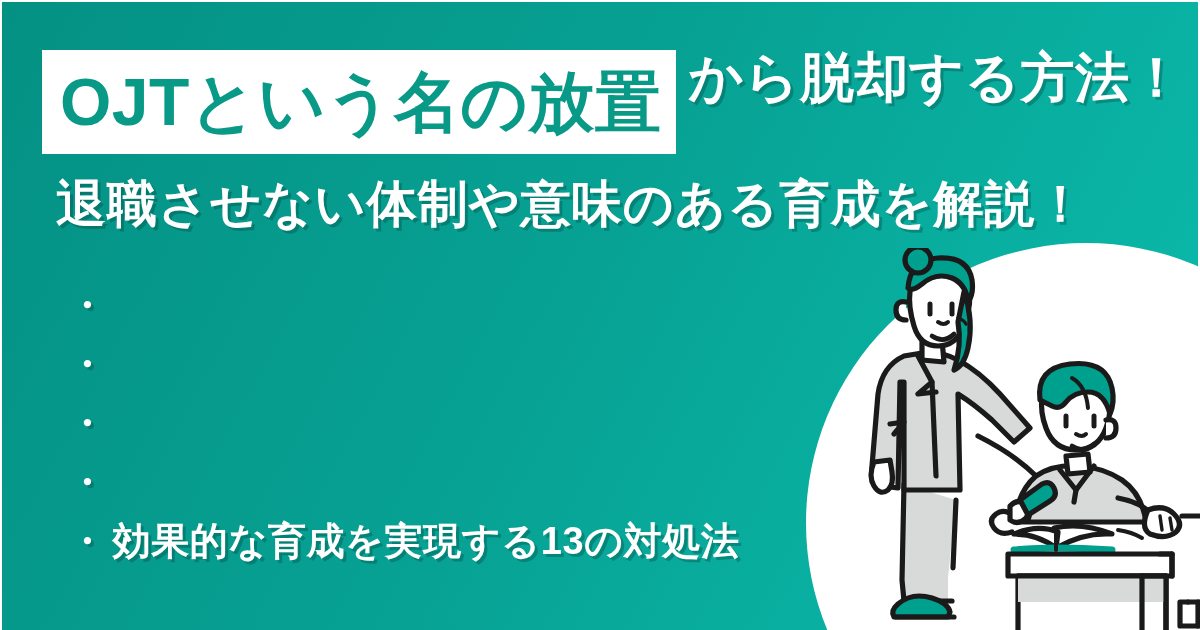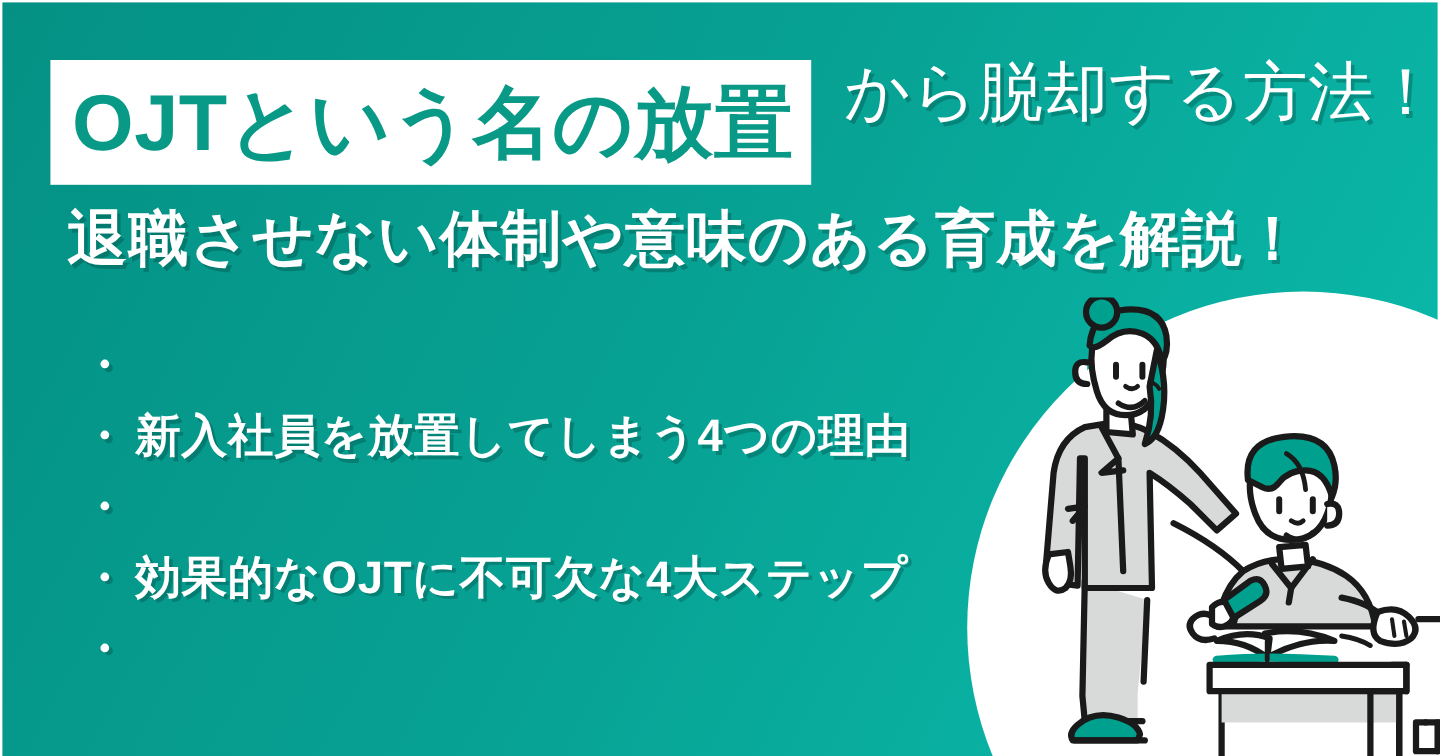--- a/index.html
+++ b/index.html
@@ -60,40 +60,39 @@
     font-size: 66px;
     font-weight: 700;
     letter-spacing: 0.5px;
     line-height: 1;
     box-sizing: border-box;
   }
 
   .headline-tail {
     color: #ffffff;
     font-size: 54px;
-    font-weight: 400;
-    line-height: 1;
-    margin-left: 28px;
+    font-weight: 700;
+    line-height: 1;
+    margin-left: 13px;
     letter-spacing: 0.5px;
     text-shadow: 3px 3px 0 rgba(0, 55, 50, 0.30);
   }
 
   
   .subhead {
     position: absolute;
     left: 56px;
     top: 174px;
     color: #ffffff;
     font-size: 50px;
     font-weight: 700;
     line-height: 1.2;
     letter-spacing: 1px;
     white-space: nowrap;
     text-shadow: 3px 3px 0 rgba(0, 55, 50, 0.30);
-    font-family: Liberation Mono, monospace;
   }
 
   
   .bullets {
     position: absolute;
     left: 68px;
     top: 286px;
     margin: 0;
     padding: 0;
     list-style: none;
@@ -141,31 +140,30 @@
   </div>
 
   <div class="subhead">退職させない体制や意味のある育成を解説！</div>
 
   <ul class="bullets">
     <li>
       <span class="dot">・</span>
     </li>
     <li>
       <span class="dot">・</span>
-      <span>新入社員を放置してしまう4つの理由</span>
-    </li>
-    <li>
-      <span class="dot">・</span>
-    </li>
-    <li>
-      <span class="dot">・</span>
-      <span>効果的なOJTに不可欠な4大ステップ</span>
-    </li>
-    <li>
-      <span class="dot">・</span>
+    </li>
+    <li>
+      <span class="dot">・</span>
+    </li>
+    <li>
+      <span class="dot">・</span>
+    </li>
+    <li>
+      <span class="dot">・</span>
+      <span>効果的な育成を実現する13の対処法</span>
     </li>
   </ul>
 
   <div class="illo">
     <svg viewBox="0 0 360 382" width="360" height="382" xmlns="http://www.w3.org/2000/svg">
       <g fill="none" stroke="#1a1a1a" stroke-width="5.2" stroke-linecap="round" stroke-linejoin="round">
 
         <g>
 
           <path d="M44 236 L42 330 L44 352 L88 352 L88 330 L96 252" fill="#d8dada" stroke="none"></path>

